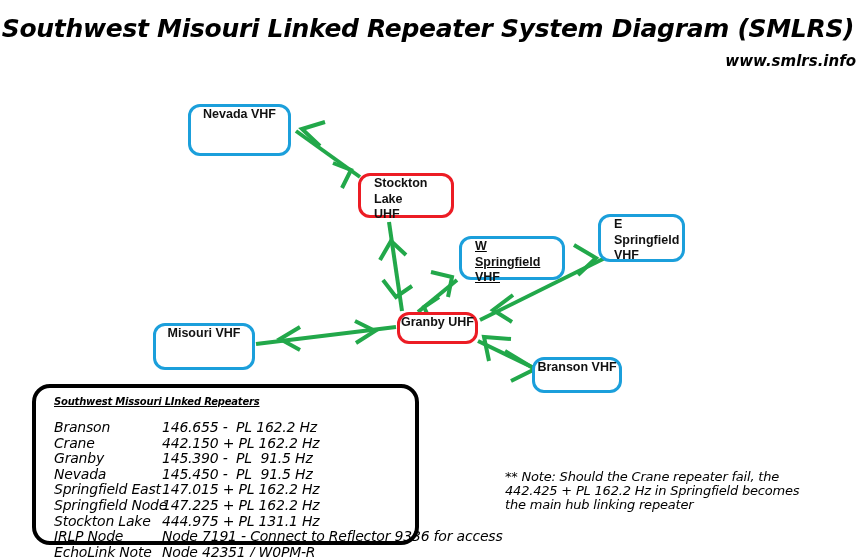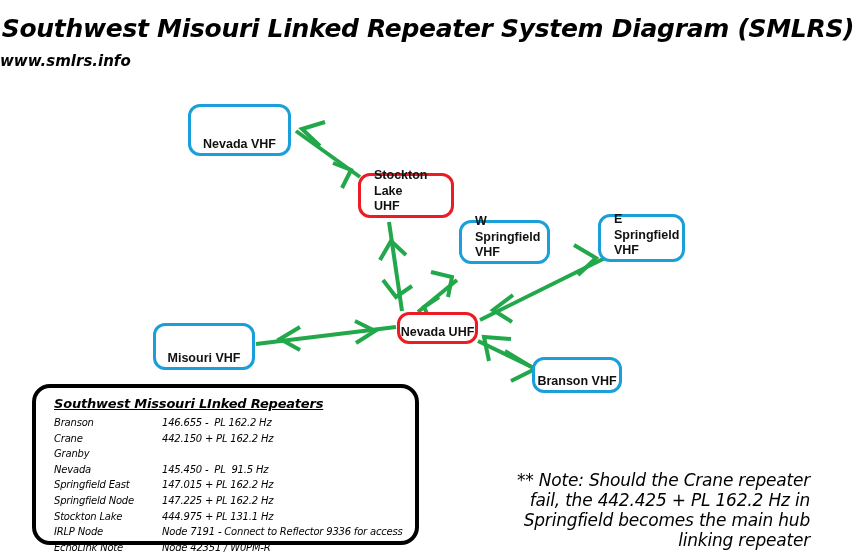--- a/index.html
+++ b/index.html
@@ -32,21 +32,21 @@
     font-style: italic;
     color: #000000;
     letter-spacing: -0.3px;
     white-space: nowrap;
   }
   .subtitle {
     position: absolute;
     left: 0;
     top: 52px;
     width: 856px;
-    text-align: left;
+    text-align: right;
     font-family: "DejaVu Sans", sans-serif;
     font-size: 15px;
     font-weight: bold;
     font-style: italic;
     color: #000000;
   }
 
   
   #edges {
     position: absolute;
@@ -56,21 +56,21 @@
     height: 557px;
   }
 
   
   .node {
     position: absolute;
     box-sizing: border-box;
     background: #ffffff;
     border-radius: 12px;
     display: flex;
-    align-items: flex-end;
+    align-items: flex-start;
     z-index: 5;
   }
   .node span {
     display: block;
     font-family: "Liberation Sans", sans-serif;
     font-size: 12.5px;
     font-weight: bold;
     color: #111111;
     line-height: 1.25;
     padding-left: 13px;
@@ -101,55 +101,54 @@
     border: 4px solid #000000;
     border-radius: 18px;
     background: #ffffff;
     z-index: 6;
   }
   #legend-inner {
     padding: 8px 0 0 18px;
   }
   .legend-head {
     font-family: "DejaVu Sans", sans-serif;
-    font-size: 13px;
+    font-size: 10px;
     font-weight: bold;
     font-style: italic;
     text-decoration: underline;
     color: #000000;
-    margin-bottom: 4px;
+    margin-bottom: 13px;
     letter-spacing: -0.2px;
   }
   .legend-row {
     display: flex;
     font-family: "DejaVu Sans", sans-serif;
-    font-size: 10px;
+    font-size: 14px;
     font-style: italic;
     color: #000000;
     line-height: 15.6px;
     letter-spacing: -0.2px;
     white-space: pre;
   }
   .legend-name { width: 108px; flex: 0 0 108px; }
   .legend-val  { flex: 1 1 auto; }
 
   
   #note {
     position: absolute;
     left: 505px;
     top: 470px;
     width: 305px;
     font-family: "DejaVu Sans", sans-serif;
-    font-size: 17px;
-    font-style: italic;
-    color: #000000;
-    line-height: 20px;
+    font-size: 13px;
+    font-style: italic;
+    color: #000000;
+    line-height: 14px;
     letter-spacing: -0.2px;
     z-index: 6;
-    text-align: right;
   }
 </style>
 </head>
 <body>
 
 <div id="canvas">
 
   <div class="title">Southwest Misouri Linked Repeater System Diagram (SMLRS)</div>
   <div class="subtitle">www.smlrs.info</div>
 
@@ -183,46 +182,46 @@
   </svg>
 
   <div id="nodes">
       <div class="node vhf center" style="left: 188px; top: 104px; width: 103px; height: 52px;">
         <span>Nevada VHF</span>
       </div>
       <div class="node uhf" style="left: 358px; top: 173px; width: 96px; height: 45px;">
         <span>Stockton Lake
 UHF</span>
       </div>
-      <div class="node vhf" style="left: 459px; top: 220px; width: 91px; height: 44px;">
+      <div class="node vhf" style="left: 459px; top: 236px; width: 106px; height: 44px; text-decoration: underline;">
         <span>W Springfield
 VHF</span>
       </div>
       <div class="node vhf" style="left: 598px; top: 214px; width: 87px; height: 48px;">
         <span>E Springfield
 VHF</span>
       </div>
       <div class="node uhf center" style="left: 397px; top: 312px; width: 81px; height: 32px;">
-        <span>Nevada UHF</span>
+        <span>Granby UHF</span>
       </div>
       <div class="node vhf center" style="left: 153px; top: 323px; width: 102px; height: 47px;">
         <span>Misouri VHF</span>
       </div>
       <div class="node vhf center" style="left: 532px; top: 357px; width: 90px; height: 36px;">
         <span>Branson VHF</span>
       </div>
     </div>
 
   <div id="legend">
     <div id="legend-inner">
       <div class="legend-head">Southwest Missouri LInked Repeaters</div>
       <div id="legend-rows">
           <div class="legend-row"><div class="legend-name">Branson</div><div class="legend-val">146.655 -  PL 162.2 Hz</div></div>
           <div class="legend-row"><div class="legend-name">Crane</div><div class="legend-val">442.150 + PL 162.2 Hz</div></div>
-          <div class="legend-row"><div class="legend-name">Granby</div></div>
+          <div class="legend-row"><div class="legend-name">Granby</div><div class="legend-val">145.390 -  PL  91.5 Hz</div></div>
           <div class="legend-row"><div class="legend-name">Nevada</div><div class="legend-val">145.450 -  PL  91.5 Hz</div></div>
           <div class="legend-row"><div class="legend-name">Springfield East</div><div class="legend-val">147.015 + PL 162.2 Hz</div></div>
           <div class="legend-row"><div class="legend-name">Springfield Node</div><div class="legend-val">147.225 + PL 162.2 Hz</div></div>
           <div class="legend-row"><div class="legend-name">Stockton Lake</div><div class="legend-val">444.975 + PL 131.1 Hz</div></div>
           <div class="legend-row"><div class="legend-name">IRLP Node</div><div class="legend-val">Node 7191 - Connect to Reflector 9336 for access</div></div>
           <div class="legend-row"><div class="legend-name">EchoLink Note</div><div class="legend-val">Node 42351 / W0PM-R</div></div>
         </div>
     </div>
   </div>
 

